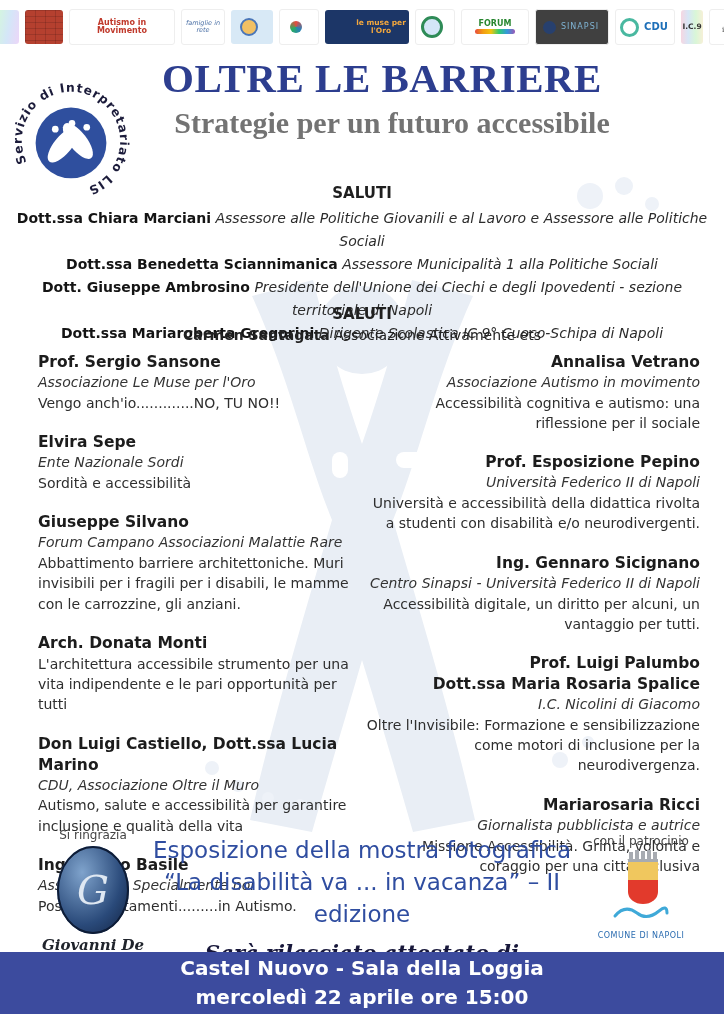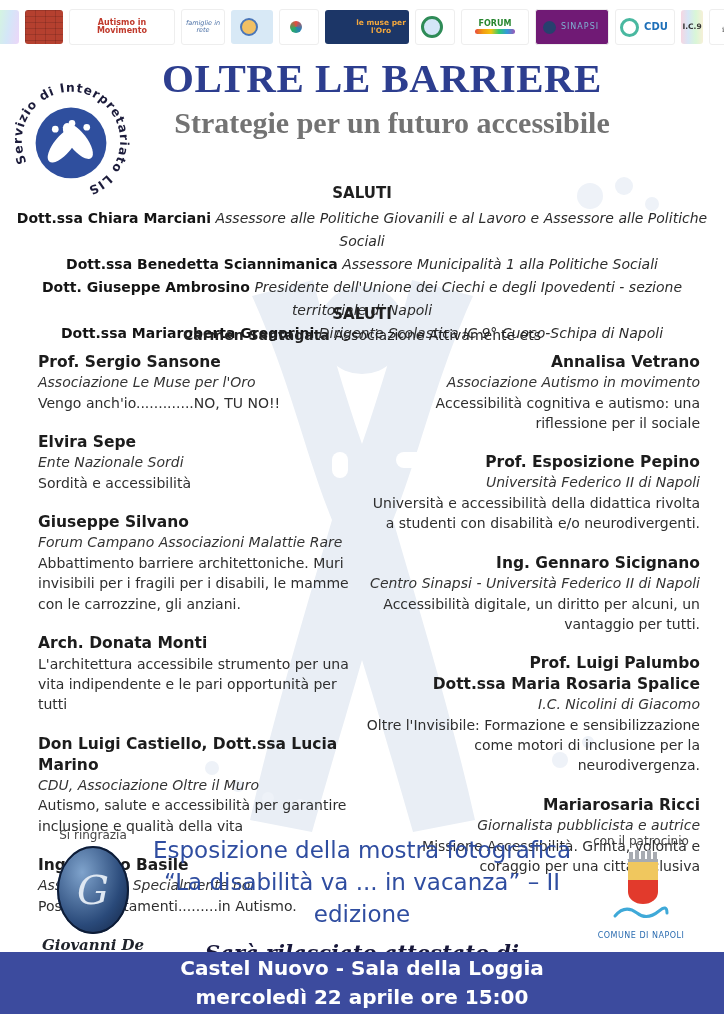--- a/index.html
+++ b/index.html
@@ -25,21 +25,21 @@
   .t5 .mark{width:14px;height:14px;border-radius:50%;background:#f2c063;border:2px solid #4a76b8;}
   .t6{width:38px;background:#fff;border:1px solid #eee;}
   .t6 .mark{width:12px;height:12px;border-radius:50%;background:conic-gradient(#e74c3c,#2980b9,#27ae60,#e74c3c);}
   .t7{width:56px;background:#1c3667;padding-left:28px;}
   .t7 .logo-label{color:#f4a83d;font-weight:bold;font-size:7.5px;}
   .t8{width:38px;background:#fff;border:1px solid #eee;}
   .t8 .mark{width:16px;height:16px;border-radius:50%;border:3px solid #2e8b57;background:#d4e6f8;}
   .t9{width:66px;background:#fff;border:1px solid #eee;flex-direction:column;gap:1px;}
   .t9 .logo-label{color:#27862f;font-weight:bold;font-size:8px;}
   .t9 .mark{width:40px;height:5px;border-radius:3px;background:linear-gradient(90deg,#e74c3c,#f39c12,#f1c40f,#2ecc71,#3498db,#9b59b6);}
-  .t10{width:72px;background:#701a75;border:1px solid #eee;}
+  .t10{width:72px;background:#404040;border:1px solid #eee;}
   .t10 .mark{width:13px;height:13px;border-radius:50%;background:#27406e;}
   .t10 .logo-label{color:#7fb3d3;font-size:8px;letter-spacing:1px;}
   .t11{width:58px;background:#fff;border:1px solid #eee;}
   .t11 .mark{width:13px;height:13px;border-radius:50%;border:3px solid #49b8a0;}
   .t11 .logo-label{color:#1d6fb8;font-weight:bold;font-size:10px;}
   .t12{width:22px;background:linear-gradient(90deg,#f6d7e2,#d7e6f6,#d9f6d7,#f6f0d7);}
   .t12 .logo-label{color:#333;font-weight:bold;font-size:7.5px;}
   .t13{width:54px;background:#fff;border:1px solid #eee;}
   .t13 .logo-label{color:#333;font-family:"DejaVu Serif",serif;font-size:7px;}
 

